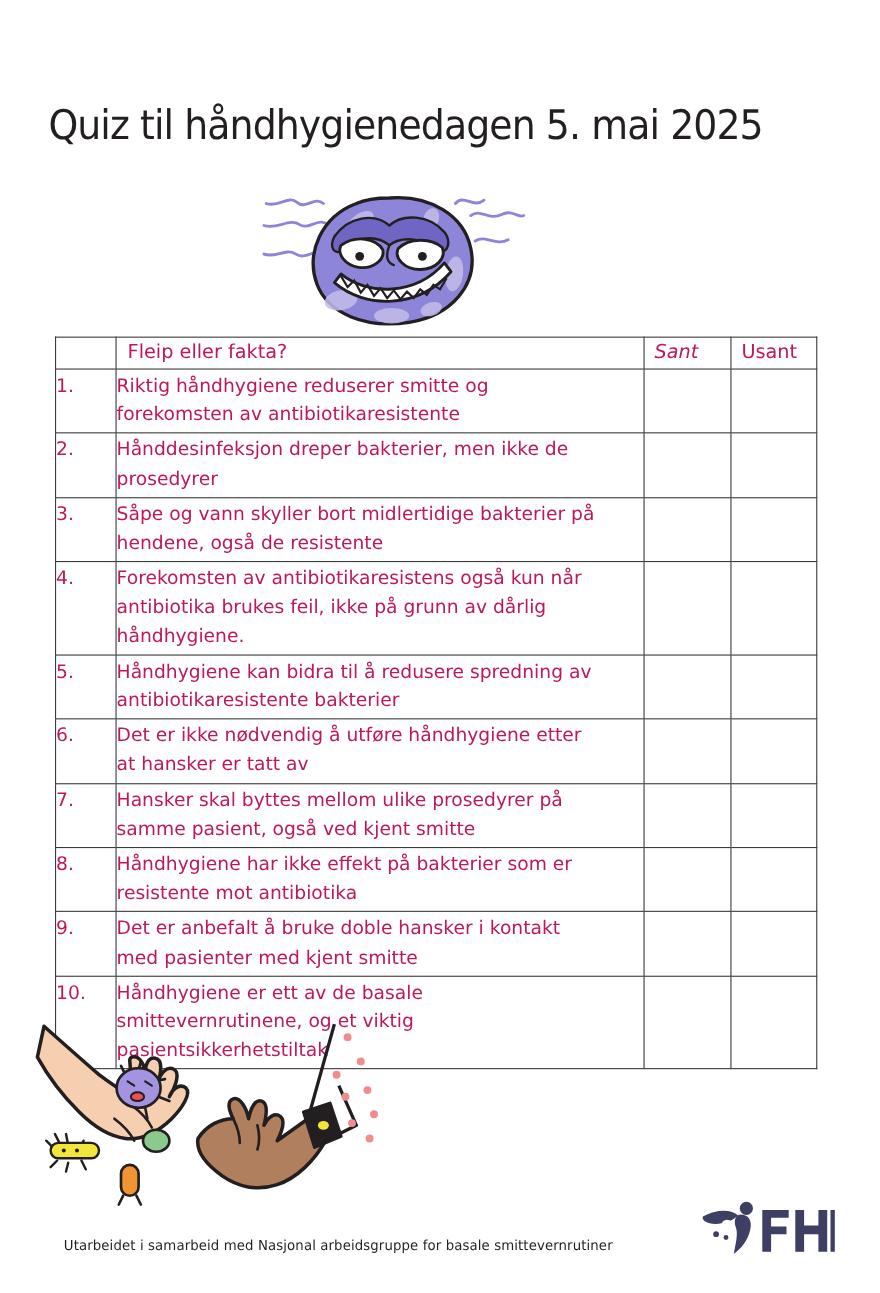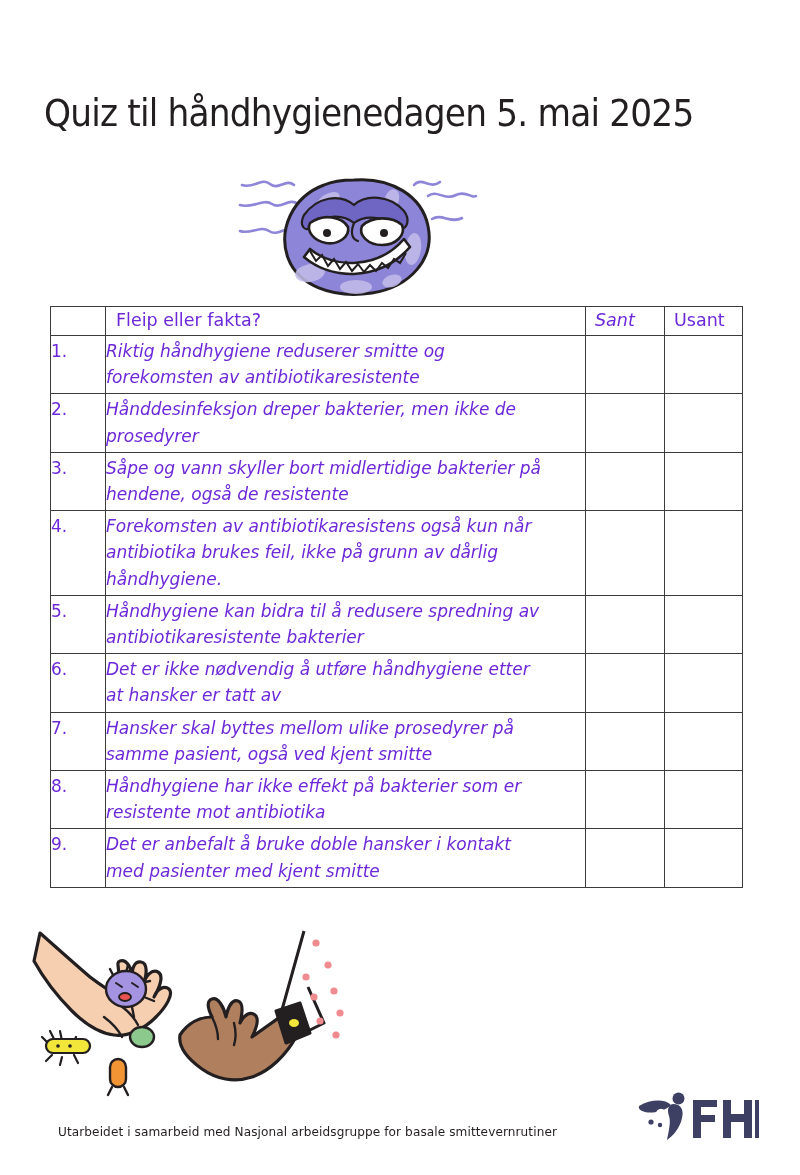--- a/index.html
+++ b/index.html
@@ -50,21 +50,21 @@
     top: 306px;
     width: 692px;
     border-collapse: collapse;
     table-layout: fixed;
   }
   .quiz-table td, .quiz-table th {
     border: 1px solid #3b3b3b;
     vertical-align: top;
     padding: 2px 0 3px 0;
     font-family: "DejaVu Sans", sans-serif;
-    color: #6d28d9;
+    color: #be185d;
     font-weight: 400;
   }
   .col-num   { width: 55px; }
   .col-stmt  { width: 480px; }
   .col-sant  { width: 79px; }
   .col-usant { width: 78px; }
 
   .quiz-table thead th {
     text-align: left;
     font-size: 17.5px;
@@ -83,21 +83,21 @@
     font-size: 17px;
     line-height: 26px;
   }
   .cell-stmt {
     padding-left: 10px;
     padding-right: 4px;
     font-size: 17px;
     line-height: 26.2px;
     transform-origin: left top;
   }
-  .cell-stmt span { display: block; white-space: nowrap; font-style: italic; }
+  .cell-stmt span { display: block; white-space: nowrap; }
   .cell-mark { }
 
   
   .hands {
     position: absolute;
     left: 28px;
     top: 925px;
     width: 330px;
     height: 180px;
   }
@@ -264,20 +264,30 @@
         </tr>
         <tr>
           <td class="cell-num">9.</td>
           <td class="cell-stmt">
             <span>Det er anbefalt å bruke doble hansker i kontakt</span>
             <span>med pasienter med kjent smitte</span>
           </td>
           <td class="cell-mark"></td>
           <td class="cell-mark"></td>
         </tr>
+        <tr>
+          <td class="cell-num">10.</td>
+          <td class="cell-stmt">
+            <span>Håndhygiene er ett av de basale</span>
+            <span>smittevernrutinene, og et viktig</span>
+            <span>pasientsikkerhetstiltak</span>
+          </td>
+          <td class="cell-mark"></td>
+          <td class="cell-mark"></td>
+        </tr>
       </tbody>
   </table>
 
   <div class="hands">
     <svg viewBox="0 0 330 180" xmlns="http://www.w3.org/2000/svg">
 
       <g stroke="#231f20" stroke-width="3.2" stroke-linejoin="round" stroke-linecap="round">
         <path d="M12 8 C30 24, 48 40, 62 52 C70 58, 78 64, 86 68
                  C96 46, 86 38, 92 36 C99 34, 104 44, 104 52
                  C104 44, 106 36, 113 37 C120 38, 119 50, 115 60

